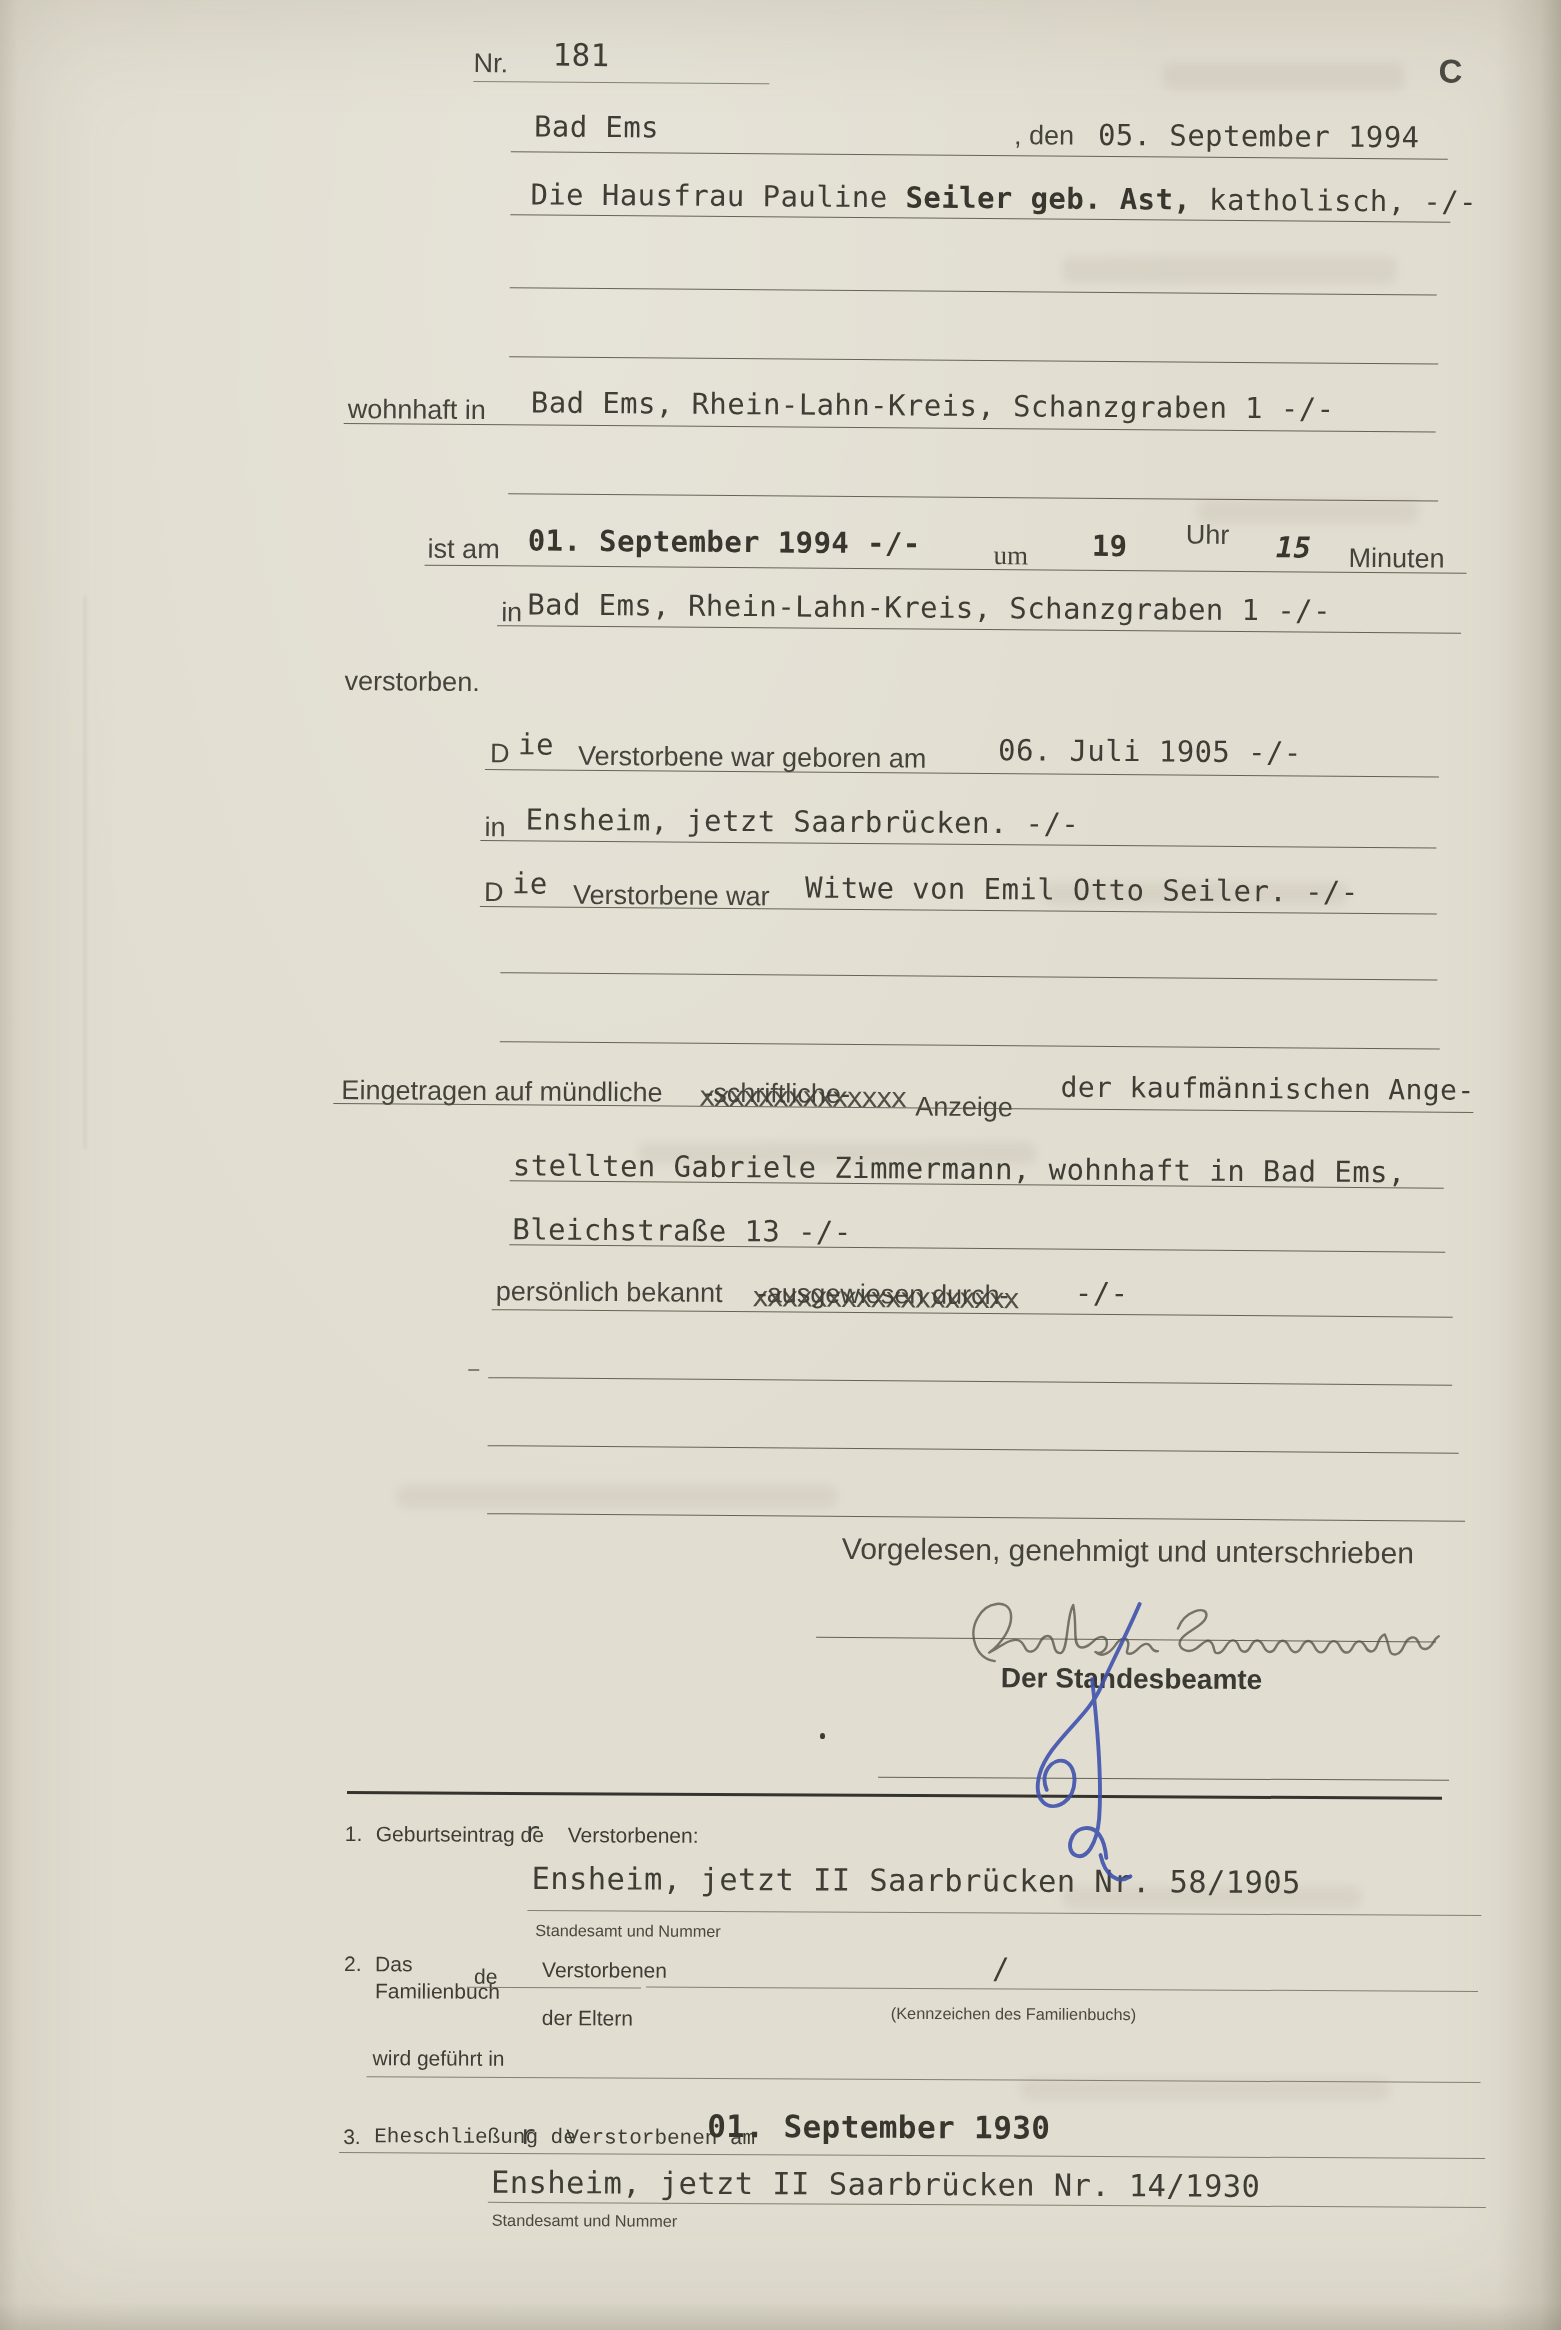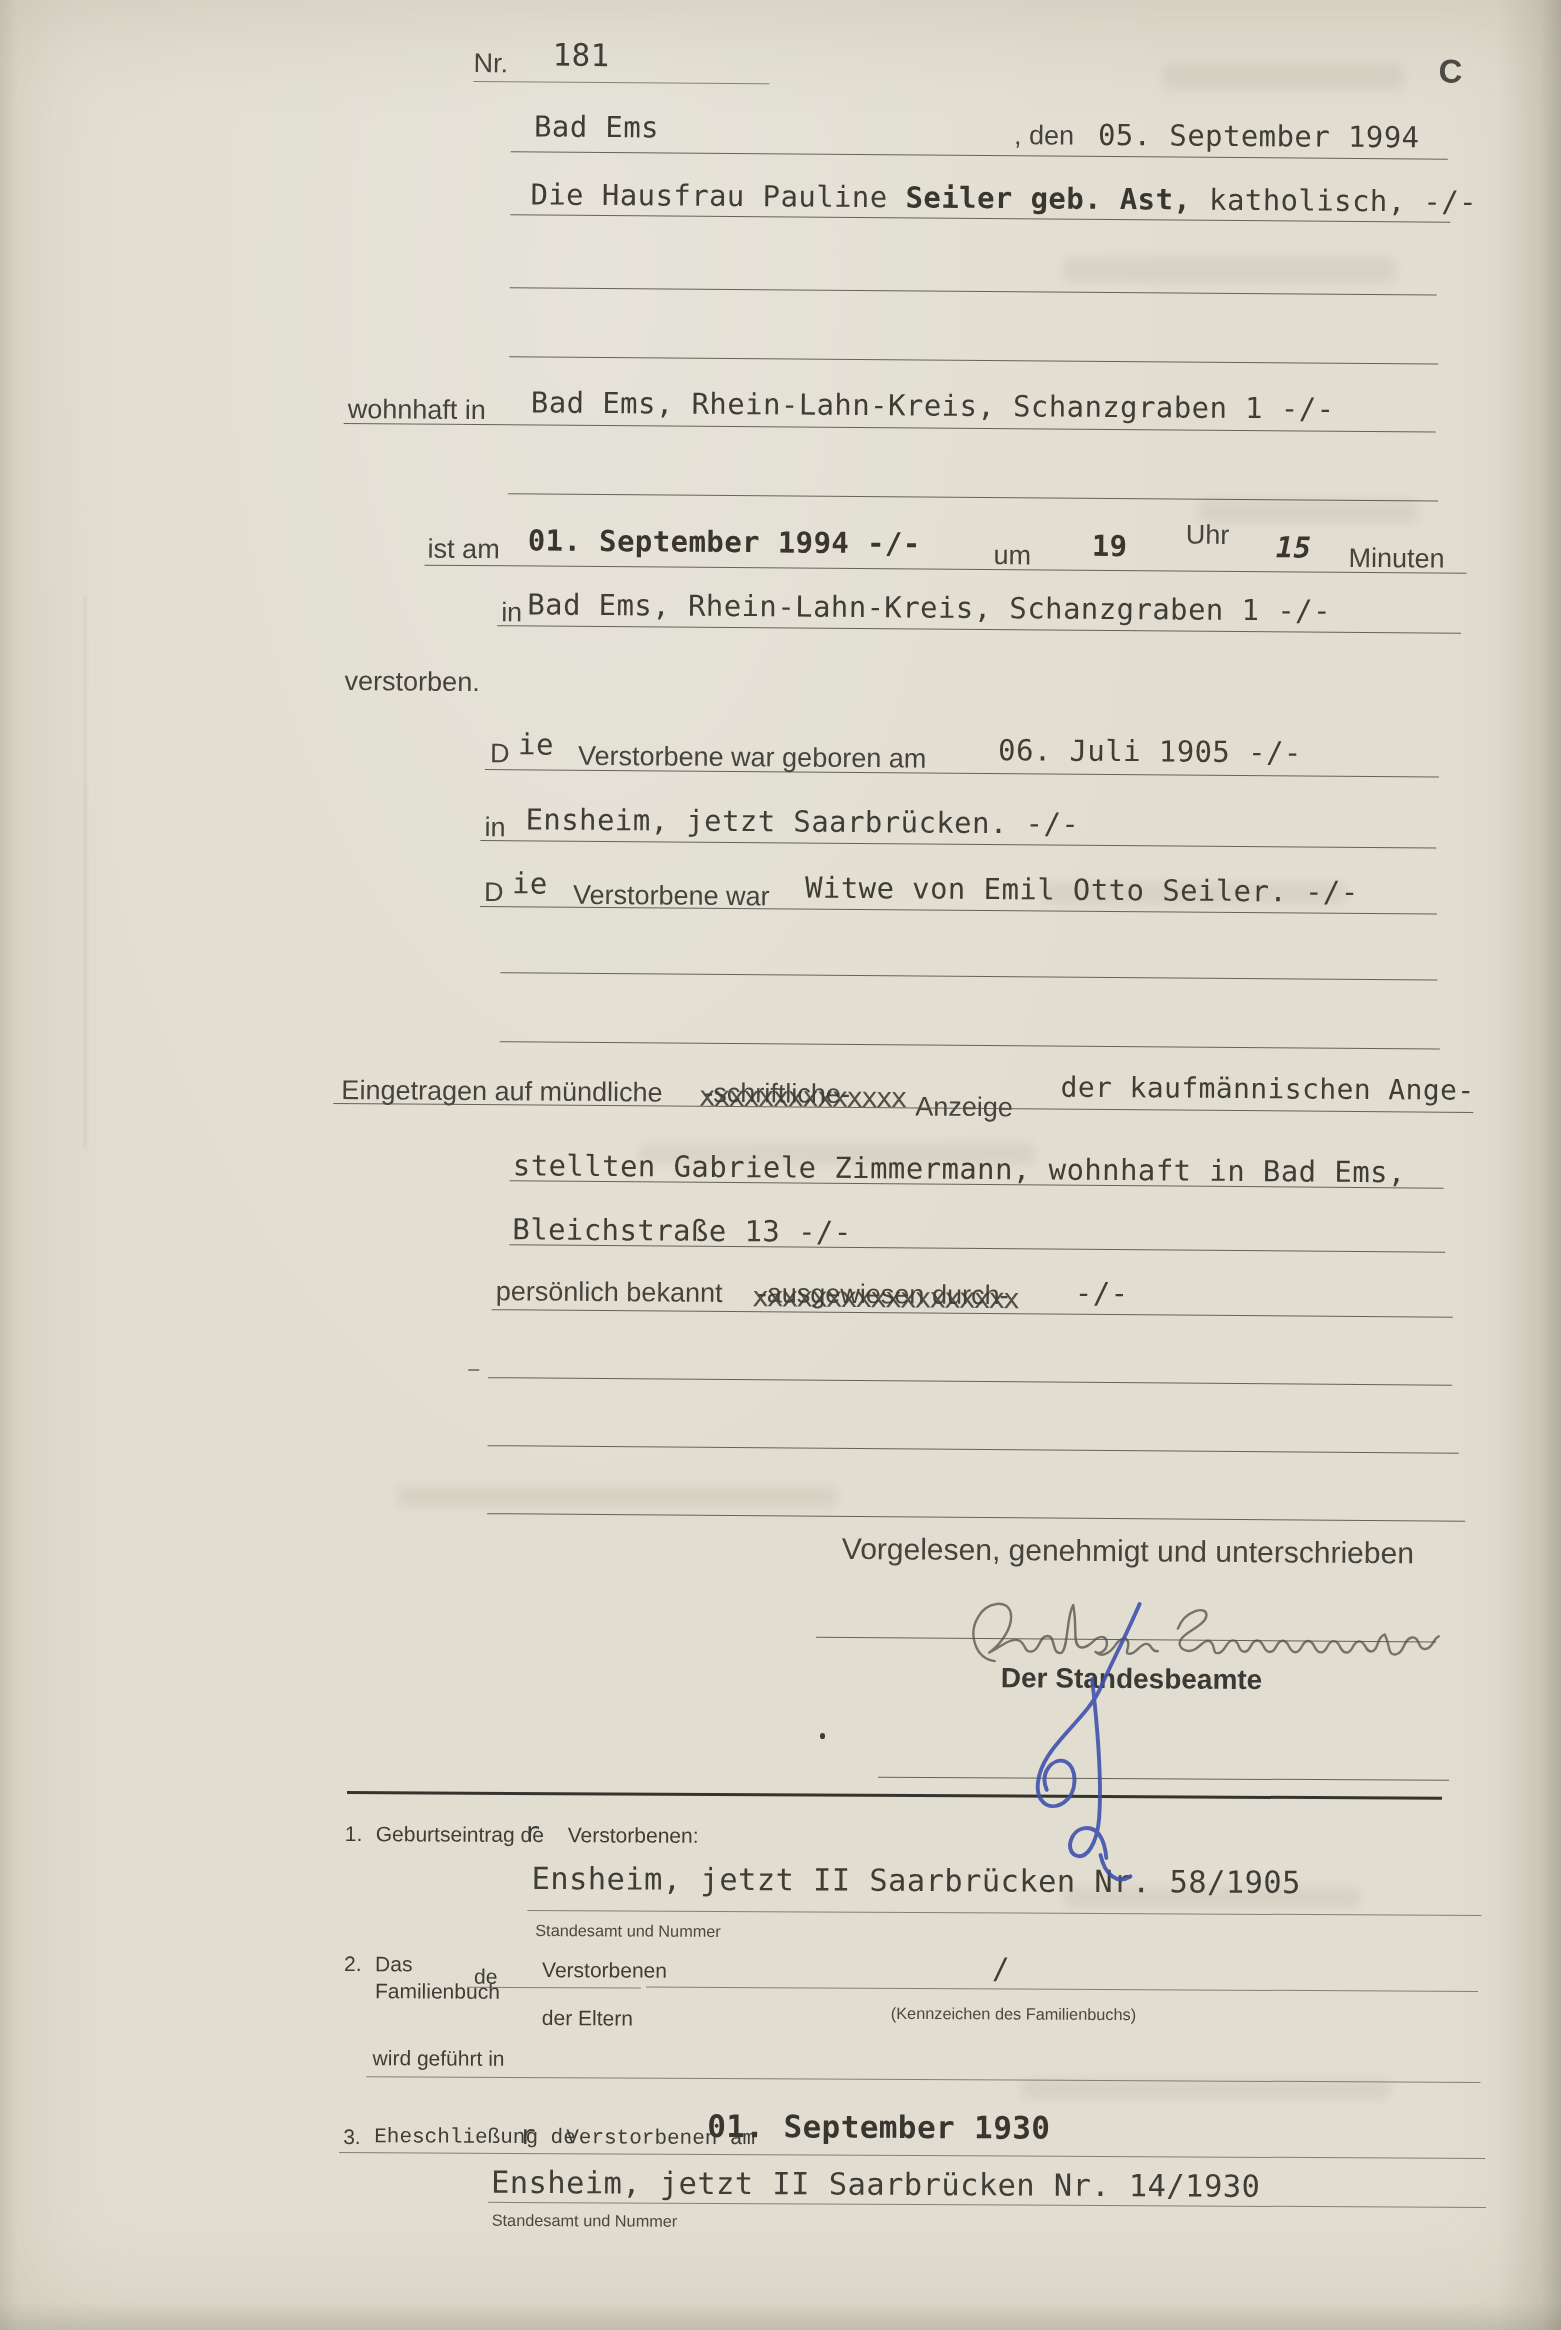--- a/index.html
+++ b/index.html
@@ -74,21 +74,21 @@
     <div class="rule" style="left:512px;top:355px;width:929px;"></div>
 
     <span class="lbl" style="left:351px;top:394px;">wohnhaft in</span>
     <span class="typ" style="left:534px;top:384px;">Bad Ems, Rhein-Lahn-Kreis, Schanzgraben 1 -/-</span>
     <div class="rule" style="left:347px;top:423px;width:1092px;"></div>
 
     <div class="rule" style="left:512px;top:492px;width:930px;"></div>
 
     <span class="lbl" style="left:432px;top:533px;">ist am</span>
     <span class="typ bold" style="left:532px;top:522px;">01. September 1994 -/-</span>
-    <span class="lbl" style="left:998px;top:535px;">um</span>
+    <span class="lbl" style="left:998px;top:535px;font-family:Liberation Serif, serif;">um</span>
     <span class="typ bold" style="left:1096px;top:523px;">19</span>
     <span class="lbl" style="left:1190px;top:513px;">Uhr</span>
     <span class="typ bold" style="left:1280px;top:523px;font-style:italic;">15</span>
     <span class="lbl" style="left:1353px;top:535px;">Minuten</span>
     <div class="rule" style="left:429px;top:564px;width:1042px;"></div>
 
     <span class="lbl" style="left:506px;top:596px;">in</span>
     <span class="typ" style="left:532px;top:586px;">Bad Ems, Rhein-Lahn-Kreis, Schanzgraben 1 -/-</span>
     <div class="rule" style="left:502px;top:624px;width:964px;"></div>
 

